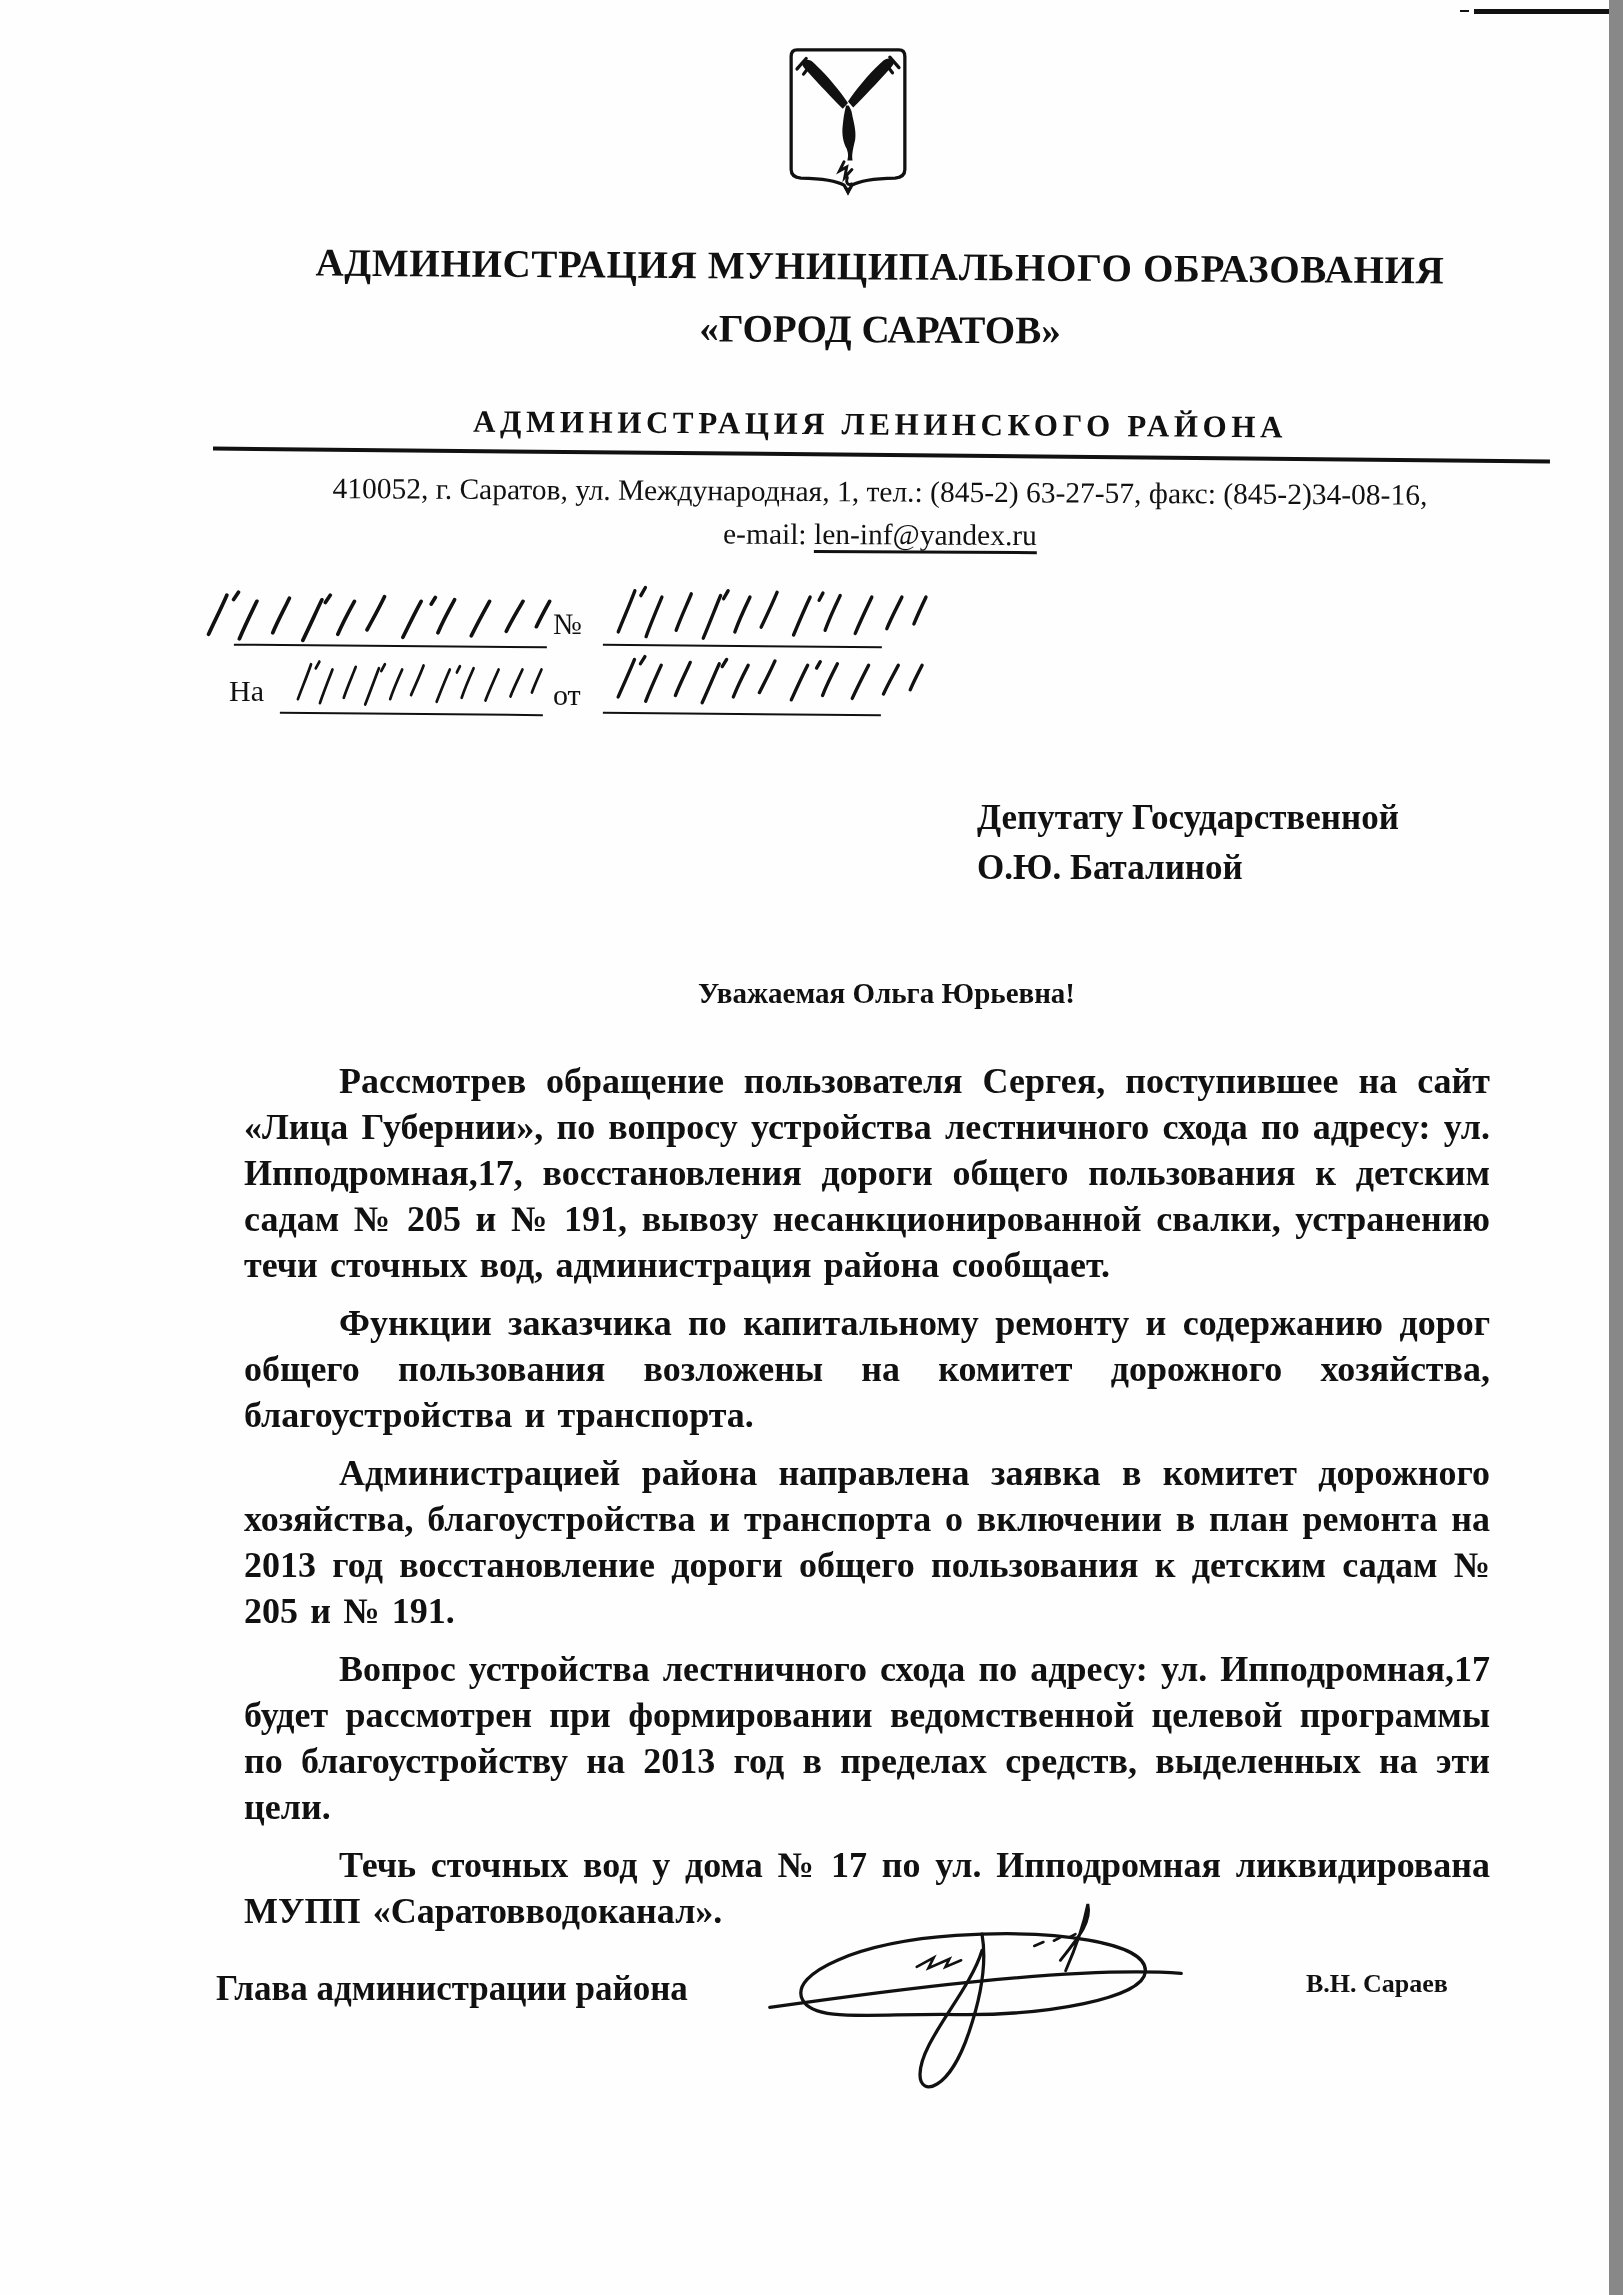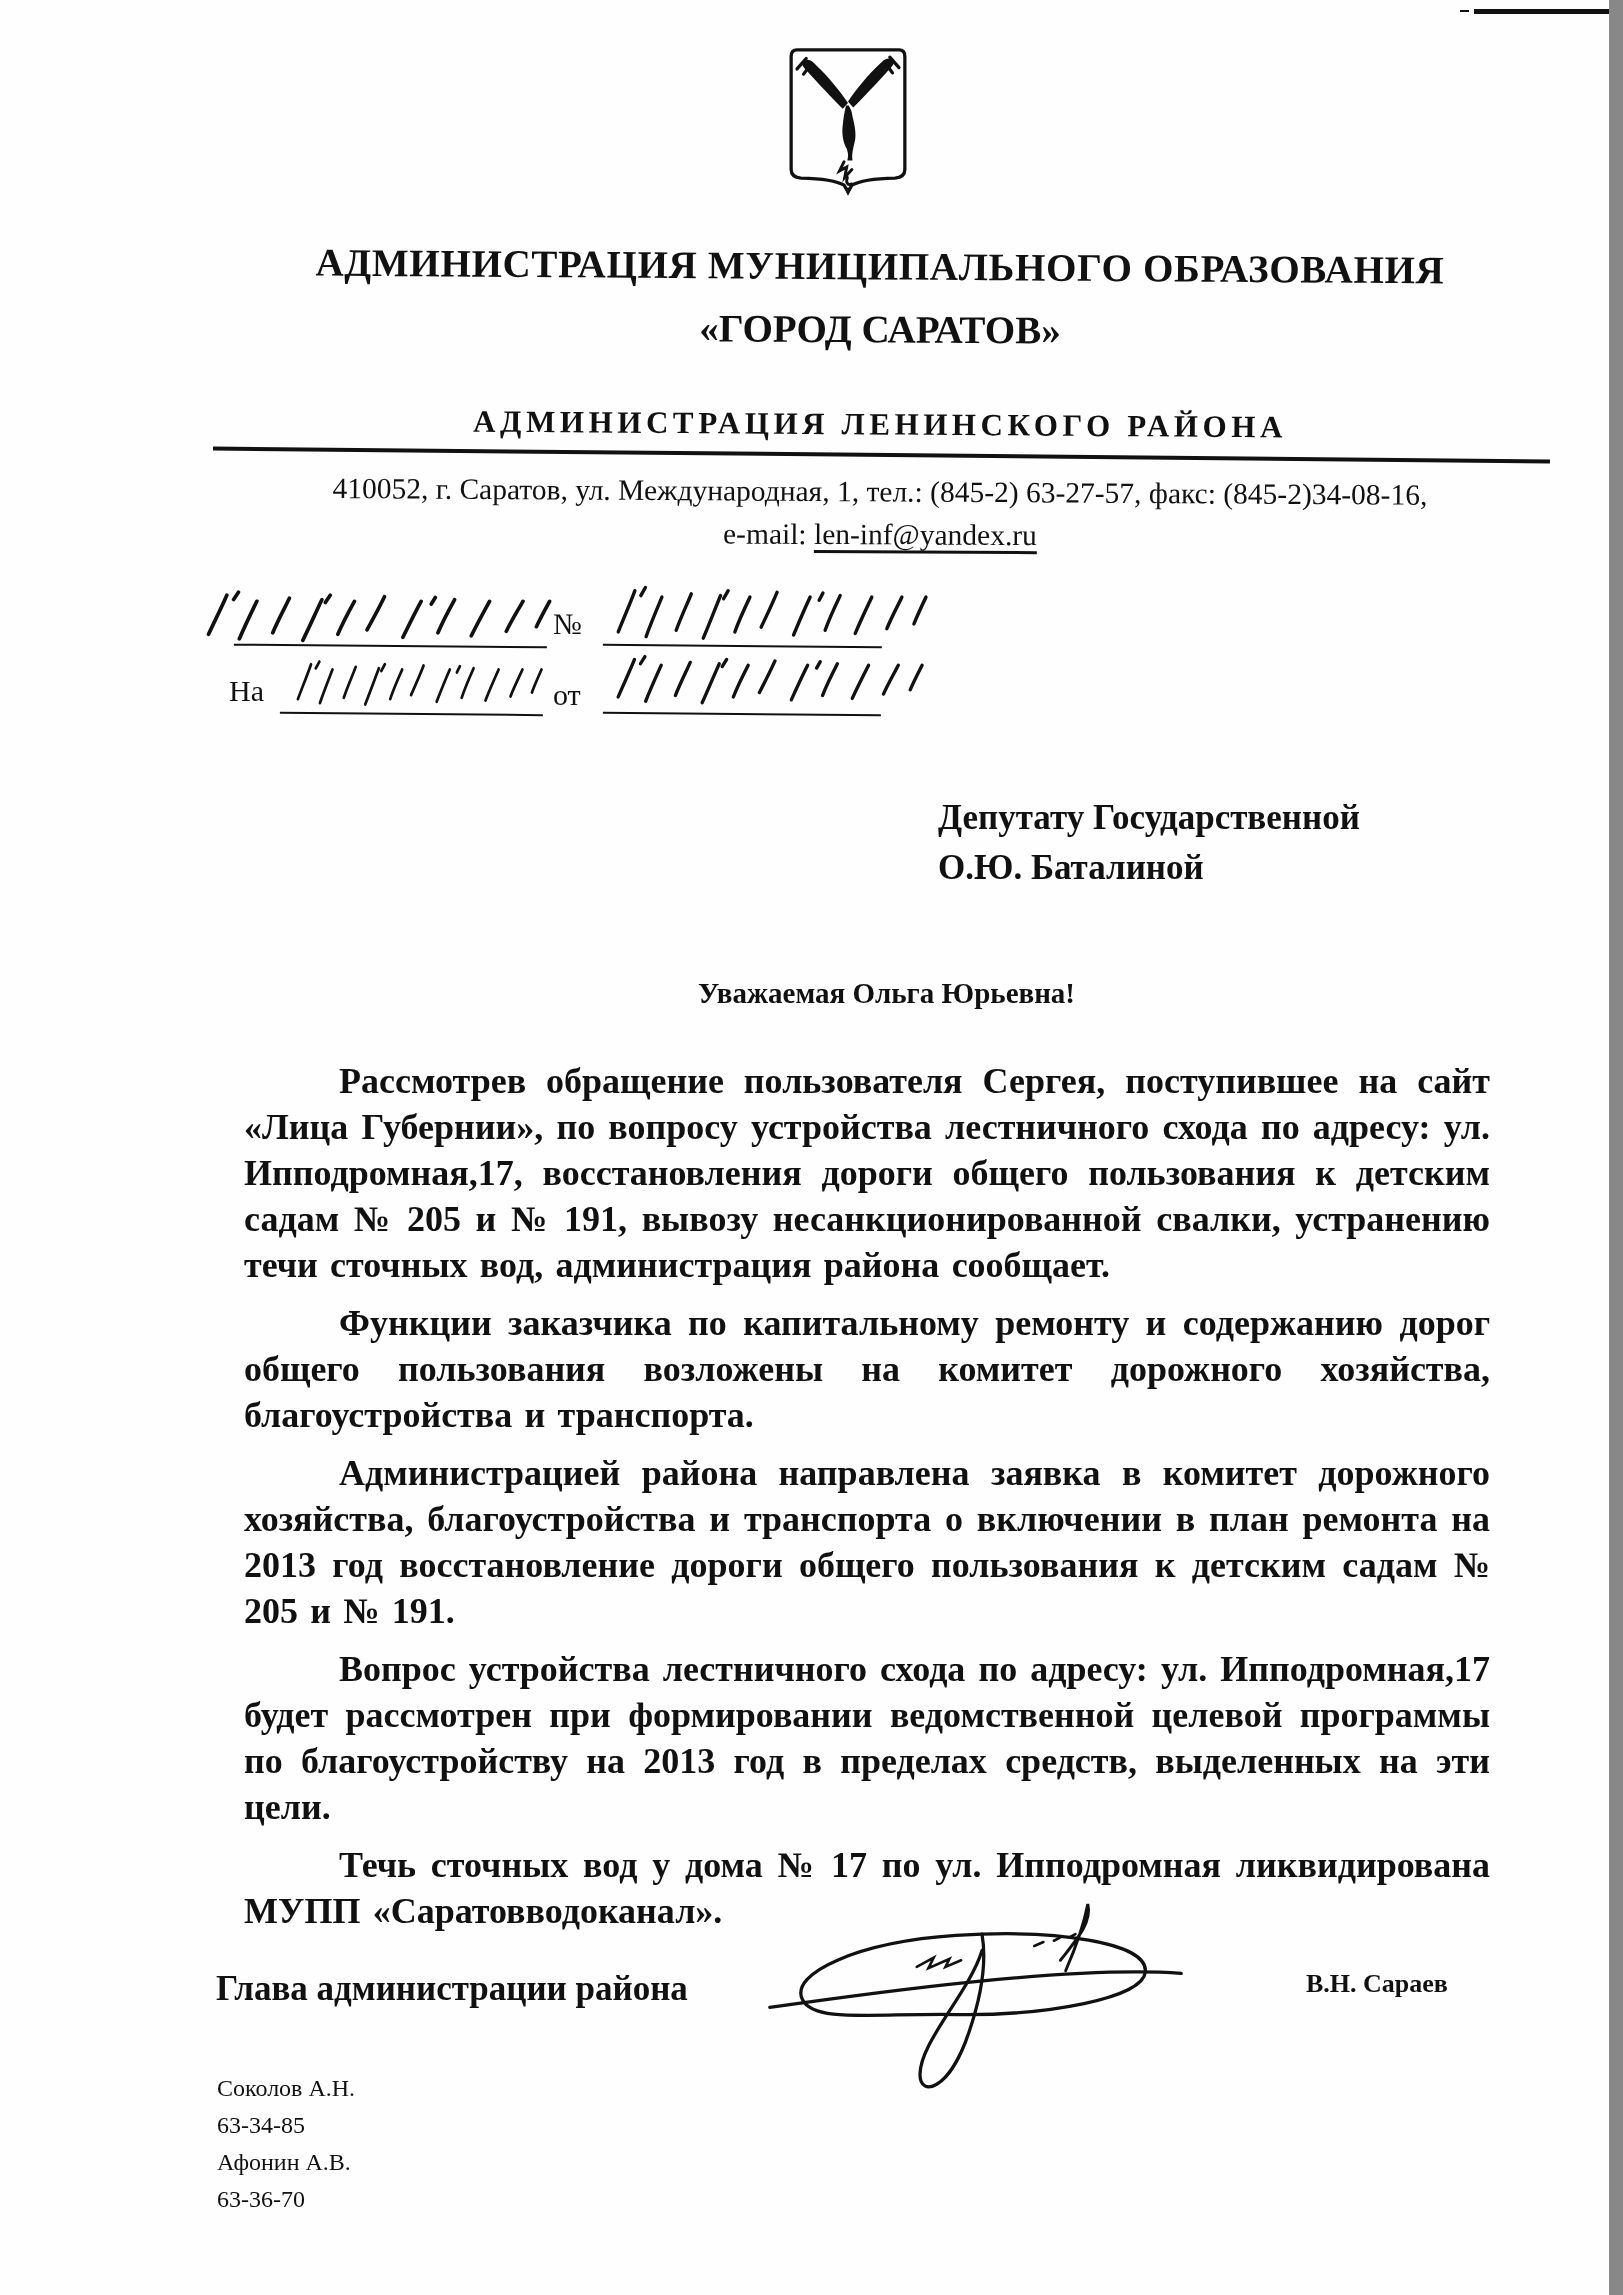--- a/index.html
+++ b/index.html
@@ -28,21 +28,21 @@
   .address{ top:475px; font-size:29.5px; transform:rotate(.35deg); }
   .email-line { top:518px; font-size:29.5px; transform:rotate(.3deg); }
   .email-line .email { text-decoration:underline; text-decoration-thickness:2.6px; text-underline-offset:5.9px; }
 
   
   .ref-label { position:absolute; font-size:30px; }
   .ref-underline { position:absolute; border-bottom:2.6px solid #111; transform:rotate(.5deg); }
   .scribble { position:absolute; }
 
   
-  .recipient { position:absolute; left:938px; top:793px; font-size:35px; font-weight:bold; line-height:50px; white-space:nowrap; }
+  .recipient { position:absolute; left:977px; top:793px; font-size:35px; font-weight:bold; line-height:50px; white-space:nowrap; }
 
   .salutation { position:absolute; left:0; top:977px; width:1623px; padding:0 79px 0 229px; box-sizing:border-box;
                 text-align:center; font-size:29px; font-weight:bold; }
 
   
   .body-text { position:absolute; left:232px; top:1046px; width:1270px;
                font-size:36px; line-height:46px; text-align:justify; word-spacing:3.3px; }
   .body-text p { margin:12px; text-indent:95px;font-weight:bold; }
 
   
@@ -150,21 +150,15 @@
   <svg class="signature-svg" viewBox="0 0 680 320" fill="none" stroke="#111" stroke-linecap="round">
     <path d="M75,160 C55,120 160,72 310,62 C460,52 605,72 600,118 C596,158 450,185 310,183 C185,181 92,196 75,160 Z" stroke-width="5"></path>
     <path d="M25,172 C180,150 480,108 655,120" stroke-width="5"></path>
     <path d="M350,85 C330,150 255,225 255,275 C255,310 300,300 330,210 C352,146 356,95 350,60" stroke-width="5"></path>
     <path d="M250,110 l26,-14 l-8,16 l32,-14 l-6,12 l24,-10" stroke-width="4"></path>
     <path d="M430,78 l14,-6 M460,70 l10,-5 M485,64 l8,-4" stroke-width="4"></path>
     <path d="M470,100 C500,62 518,40 512,14 C506,44 492,84 478,116" stroke-width="4.5"></path>
   </svg>
   <div class="sign-name">В.Н. Сараев</div>
 
-  <div class="footer">
-    <div>Соколов А.Н.</div>
-    <div>63-34-85</div>
-    <div>Афонин А.В.</div>
-    <div>63-36-70</div>
-  </div>
 
 </div>
 
 
 </body></html>

